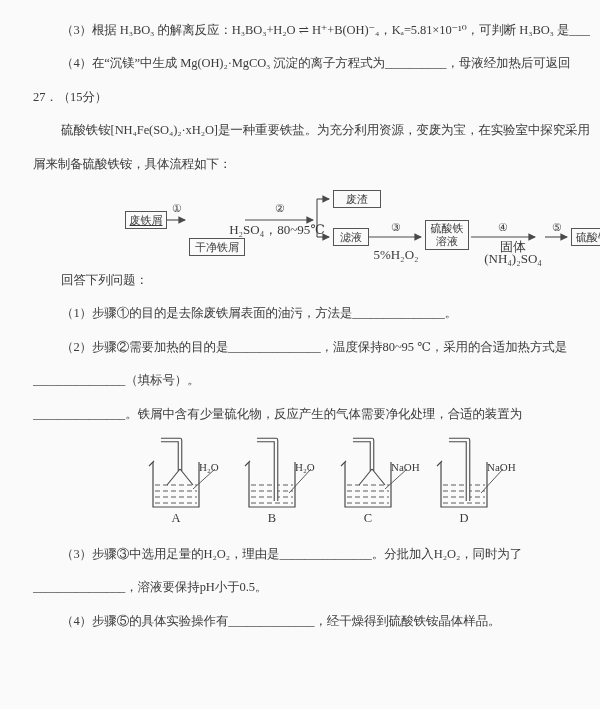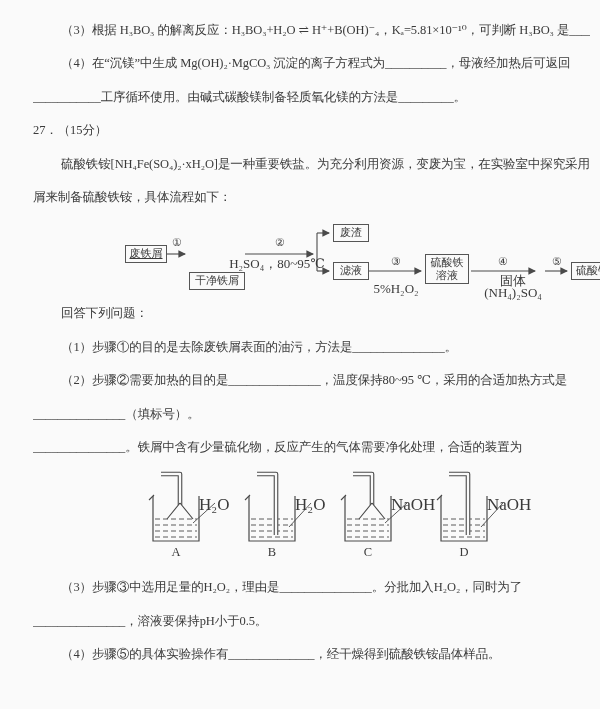--- a/index.html
+++ b/index.html
@@ -23,31 +23,30 @@
     display:flex;align-items:center;justify-content:center;
     font-size:11px;line-height:13px;text-align:center;box-sizing:border-box;
   }
   .fc-label{position:absolute;font-size:11px;line-height:12px;text-align:center;}
   .fc-cond{position:absolute;font-size:13px;line-height:12px;text-align:center;}
 
   
   .apparatus{display:flex;margin:6px 0 0 100px;height:94px;}
   .beaker{position:relative;width:96px;height:94px;}
   .beaker svg{position:absolute;left:0;top:0;}
-  .reagent{position:absolute;left:66px;top:24px;font-size:17px;}
+  .reagent{position:absolute;left:66px;top:24px;font-size:11px;}
   .letter{position:absolute;left:28px;top:74px;width:30px;text-align:center;font-size:12.5px;}
 </style>
 </head>
 <body>
 
 <div class="doc">
 
   <p class="line indent">（3）根据 H₃BO₃ 的解离反应：H₃BO₃+H₂O ⇌ H⁺+B(OH)⁻₄，Kₐ=5.81×10⁻¹⁰，可判断 H₃BO₃ 是_______</p>
   <p class="line indent">（4）在“沉镁”中生成 Mg(OH)₂·MgCO₃ 沉淀的离子方程式为__________，母液经加热后可返回</p>
-  <p class="line">___________工序循环使用。由碱式碳酸镁制备轻质氧化镁的方法是_________。</p>
 
   <p class="line">27．（15分）</p>
   <p class="line indent">硫酸铁铵[NH₄Fe(SO₄)₂·xH₂O]是一种重要铁盐。为充分利用资源，变废为宝，在实验室中探究采用废铁</p>
   <p class="line">屑来制备硫酸铁铵，具体流程如下：</p>
 
   <div class="flowchart">
     <svg width="500" height="70">
       <defs>
         <marker id="ah" markerWidth="7" markerHeight="7" refX="6" refY="3.5" orient="auto">
           <path d="M0,0 L7,3.5 L0,7 Z" fill="#4a4a4a"></path>
@@ -62,21 +61,21 @@
         <path d="M244,50 H296" marker-end="url(#ah)"></path>
         <path d="M346,50 H410" marker-end="url(#ah)"></path>
         <path d="M420,50 H442" marker-end="url(#ah)"></path>
       </g>
     </svg>
     <div class="fc-box" style="left:0;top:24px;width:42px;height:18px;text-decoration:underline;">废铁屑</div>
     <div class="fc-label" style="left:42px;top:15px;width:20px;">①</div>
     <div class="fc-box" style="left:64px;top:37px;width:56px;height:18px;margin-top:14px;">干净铁屑</div>
     <div class="fc-label" style="left:130px;top:15px;width:50px;">②</div>
     <div class="fc-cond" style="left:100px;top:37px;width:104px;">H₂SO₄，80~95℃</div>
-    <div class="fc-box" style="left:208px;top:3px;width:36px;height:18px;">废渣</div>
+    <div class="fc-box" style="left:208px;top:3px;width:48px;height:18px;">废渣</div>
     <div class="fc-box" style="left:208px;top:41px;width:36px;height:18px;">滤液</div>
     <div class="fc-label" style="left:247px;top:34px;width:48px;">③</div>
     <div class="fc-cond" style="left:242px;top:62px;width:58px;">5%H₂O₂</div>
     <div class="fc-box" style="left:300px;top:33px;width:44px;height:30px;flex-direction:column;">
       <span>硫酸铁</span>
       <span>溶液</span>
     </div>
     <div class="fc-label" style="left:366px;top:34px;width:24px;">④</div>
     <div class="fc-cond" style="left:348px;top:54px;width:80px;">固体(NH₄)₂SO₄</div>
     <div class="fc-label" style="left:420px;top:34px;width:24px;">⑤</div>

